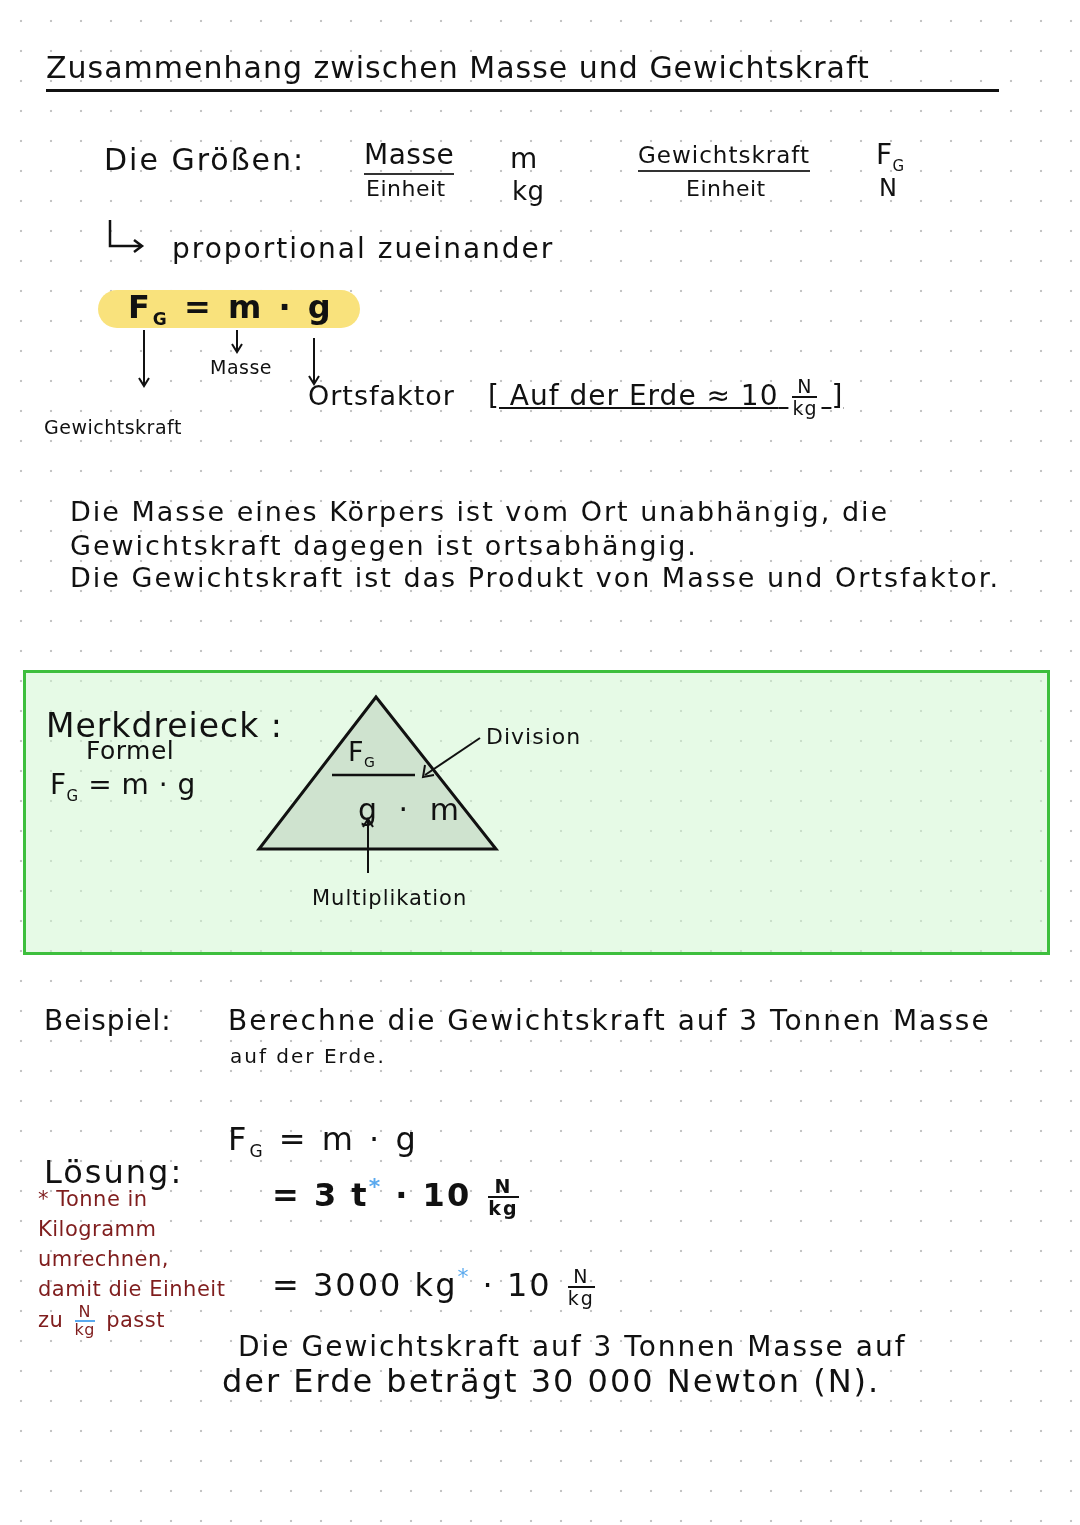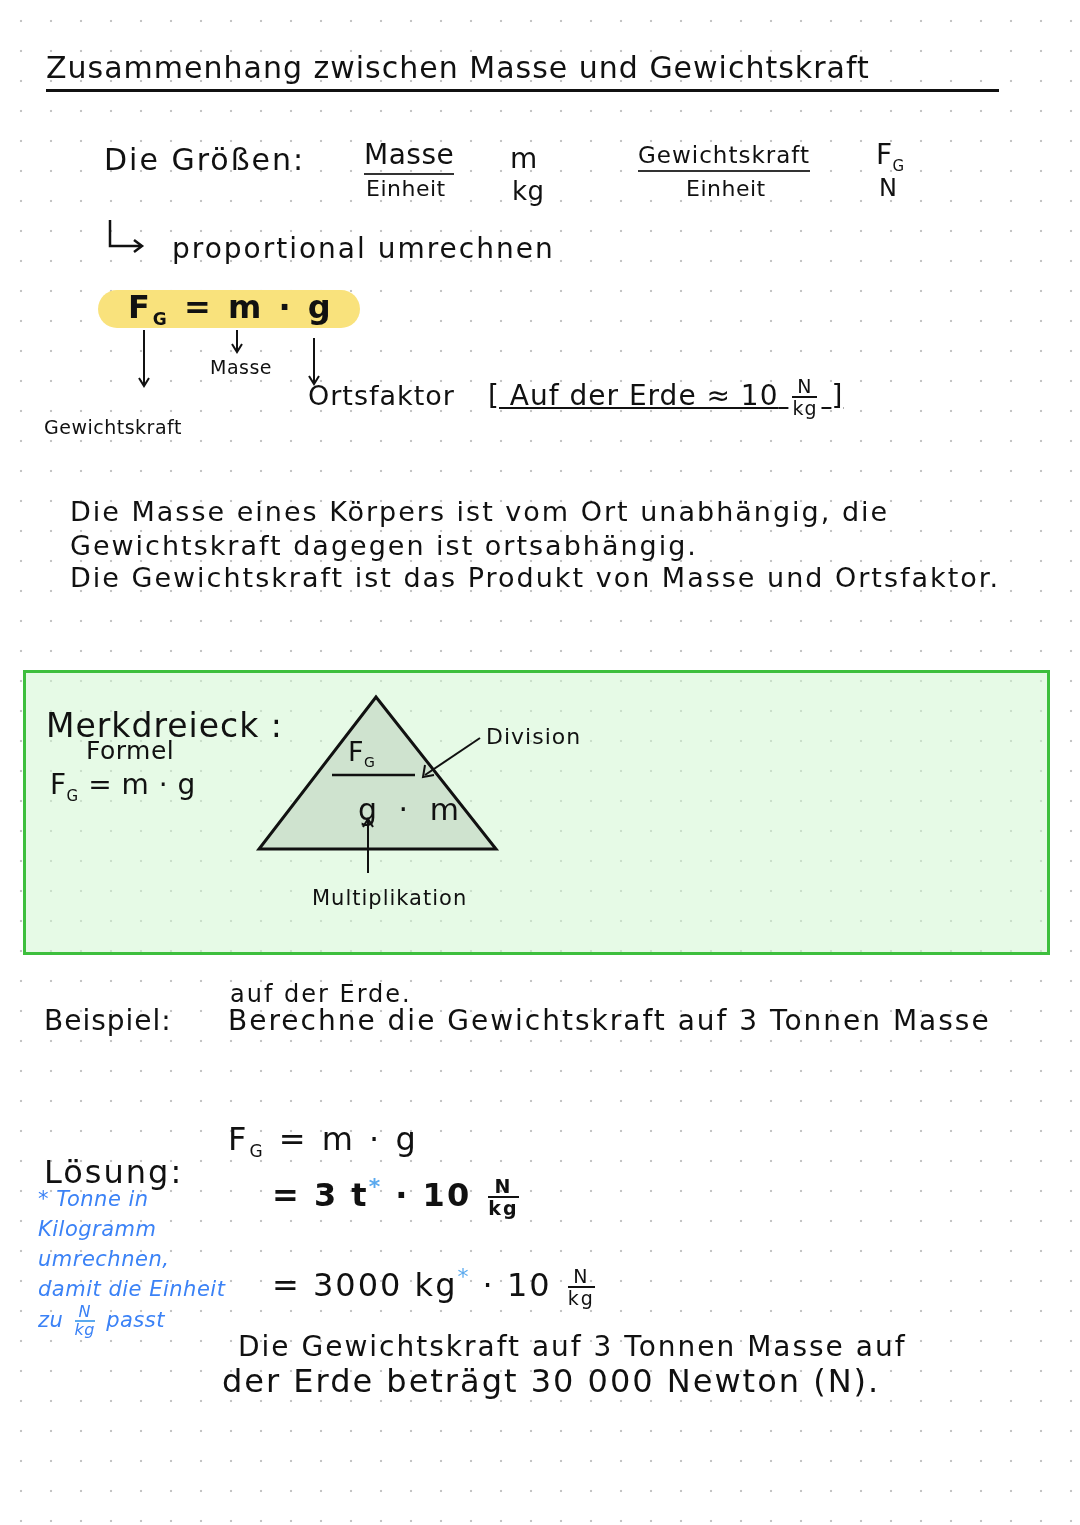--- a/index.html
+++ b/index.html
@@ -66,30 +66,30 @@
     #tri-fg { left: 348px; top: 736px; font-size: 27px; }
     #tri-fg sub { font-size: 14px; }
     #tri-bottom { left: 318px; top: 792px; font-size: 30px; letter-spacing: 6px; margin-left: 40px; }
     #label-division { left: 486px; top: 724px; font-size: 22px; letter-spacing: 1px; }
     #label-multiplikation { left: 312px; top: 886px; font-size: 21px; letter-spacing: 1px; }
     #tri-arrows { left: 355px; top: 735px; width: 140px; height: 140px; }
 
     
     #beispiel-label { left: 44px; top: 1004px; font-size: 28px; letter-spacing: 1px; }
     #beispiel-line1 { left: 228px; top: 1004px; font-size: 28px; letter-spacing: 2px; }
-    #beispiel-line2 { left: 230px; top: 980px; font-size: 24px; letter-spacing: 2px; }
+    #beispiel-line2 { left: 230px; top: 1044px; font-size: 20px; letter-spacing: 2px; }
 
     
     #loesung-label { left: 44px; top: 1120px; font-size: 32px; letter-spacing: 2px; margin-top: 33px; }
     #step-1 { left: 228px; top: 1120px; font-size: 32px; letter-spacing: 3px; }
     #step-1 sub { font-size: 17px; }
     #step-2 { left: 272px; top: 1174px; font-size: 32px; letter-spacing: 2px; font-weight: bold; }
     #step-3 { left: 272px; top: 1264px; font-size: 32px; letter-spacing: 2px; }
     .star { color: #5aa9ee; font-size: 22px; vertical-align: super; }
-    #footnote { left: 38px; top: 1184px; font-size: 21px; line-height: 30px; color: #3b82f6; white-space: normal; width: 190px; font-style: italic; }
+    #footnote { left: 38px; top: 1184px; font-size: 21px; line-height: 30px; color: #7f1d1d; white-space: normal; width: 190px; }
     #footnote .frac { font-size: 16px; line-height: 16px; }
     #footnote .frac .num { border-bottom-color: #5aa9ee; }
     #answer-1 { left: 222px; top: 1330px; font-size: 28px; letter-spacing: 2px; margin-left: 16px; }
     #answer-2 { left: 222px; top: 1362px; font-size: 32px; letter-spacing: 2px; }
   </style>
 </head>
 <body>
 
 <div class="abs hand" id="title">Zusammenhang zwischen Masse und Gewichtskraft</div>
 <div class="abs" id="title-line"></div>
@@ -102,21 +102,21 @@
 
 <div class="abs hand uline" id="gk-head">Gewichtskraft</div>
 <div class="abs hand qty-sub" id="gk-einheit">Einheit</div>
 <div class="abs hand" id="gk-sym"><span>F</span><sub>G</sub></div>
 <div class="abs hand" id="gk-unit">N</div>
 
 <svg class="abs" id="prop-arrow" viewBox="0 0 40 36">
   <path d="M4 2 L4 28 L34 28" fill="none" stroke="#111" stroke-width="2.5"></path>
   <path d="M28 22 L36 28 L28 34" fill="none" stroke="#111" stroke-width="2.5"></path>
 </svg>
-<div class="abs hand" id="prop-text">proportional umrechnen</div>
+<div class="abs hand" id="prop-text">proportional zueinander</div>
 
 <div class="abs" id="formula-pill"></div>
 <div class="abs hand" id="formula-text"><span>F</span><sub>G</sub> <span>= m · g</span></div>
 <svg class="abs" id="formula-arrows" viewBox="0 0 220 92">
   <line x1="24" y1="4" x2="24" y2="58" stroke="#111" stroke-width="2"></line>
   <path d="M19 52 L24 60 L29 52" fill="none" stroke="#111" stroke-width="2"></path>
   <line x1="117" y1="4" x2="117" y2="24" stroke="#111" stroke-width="2"></line>
   <path d="M112 18 L117 26 L122 18" fill="none" stroke="#111" stroke-width="2"></path>
   <line x1="194" y1="12" x2="194" y2="56" stroke="#111" stroke-width="2"></line>
   <path d="M189 50 L194 58 L199 50" fill="none" stroke="#111" stroke-width="2"></path>

